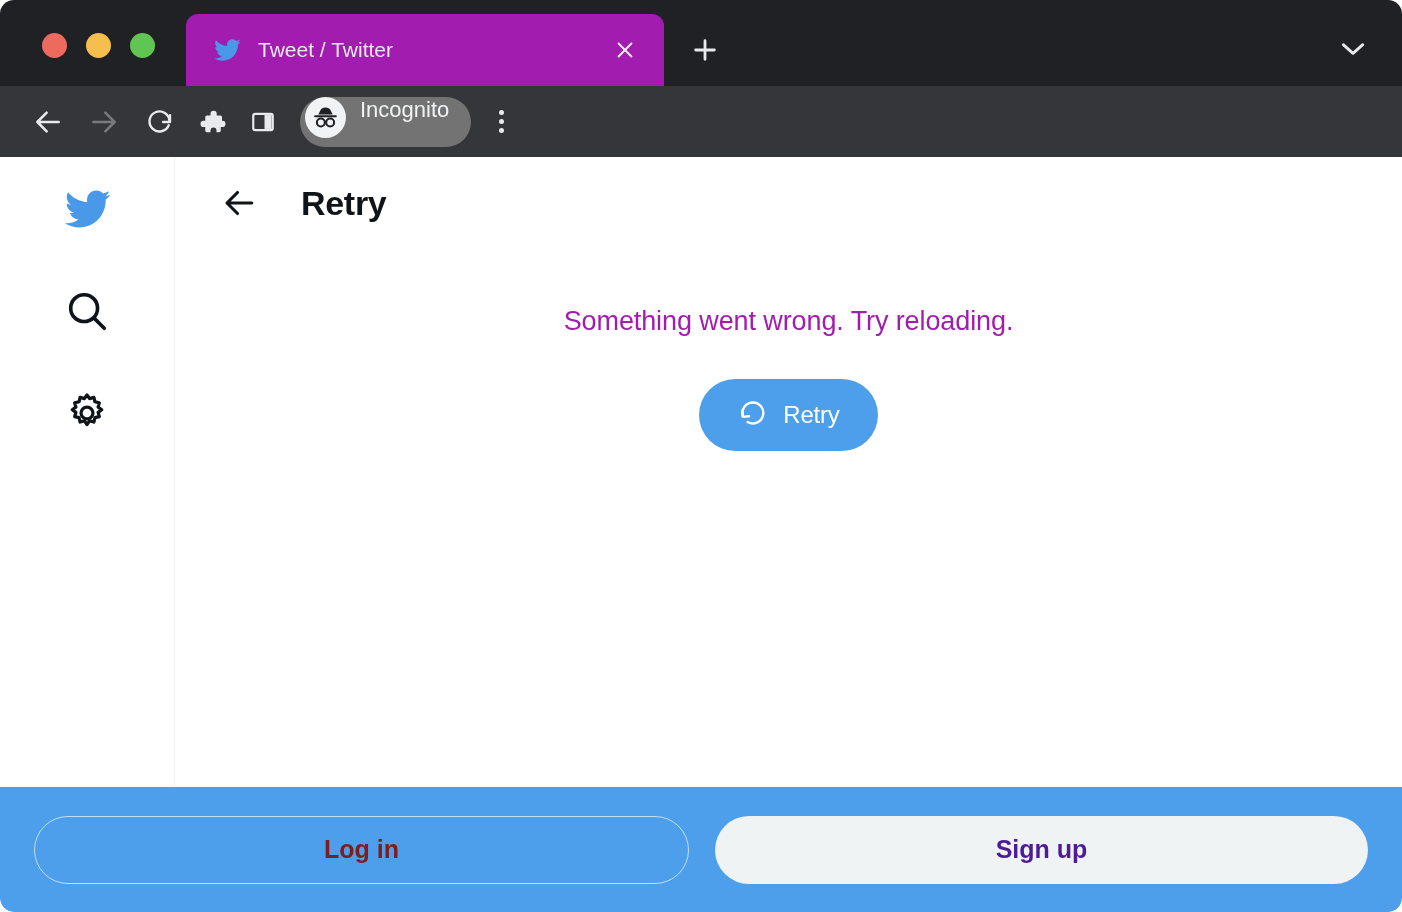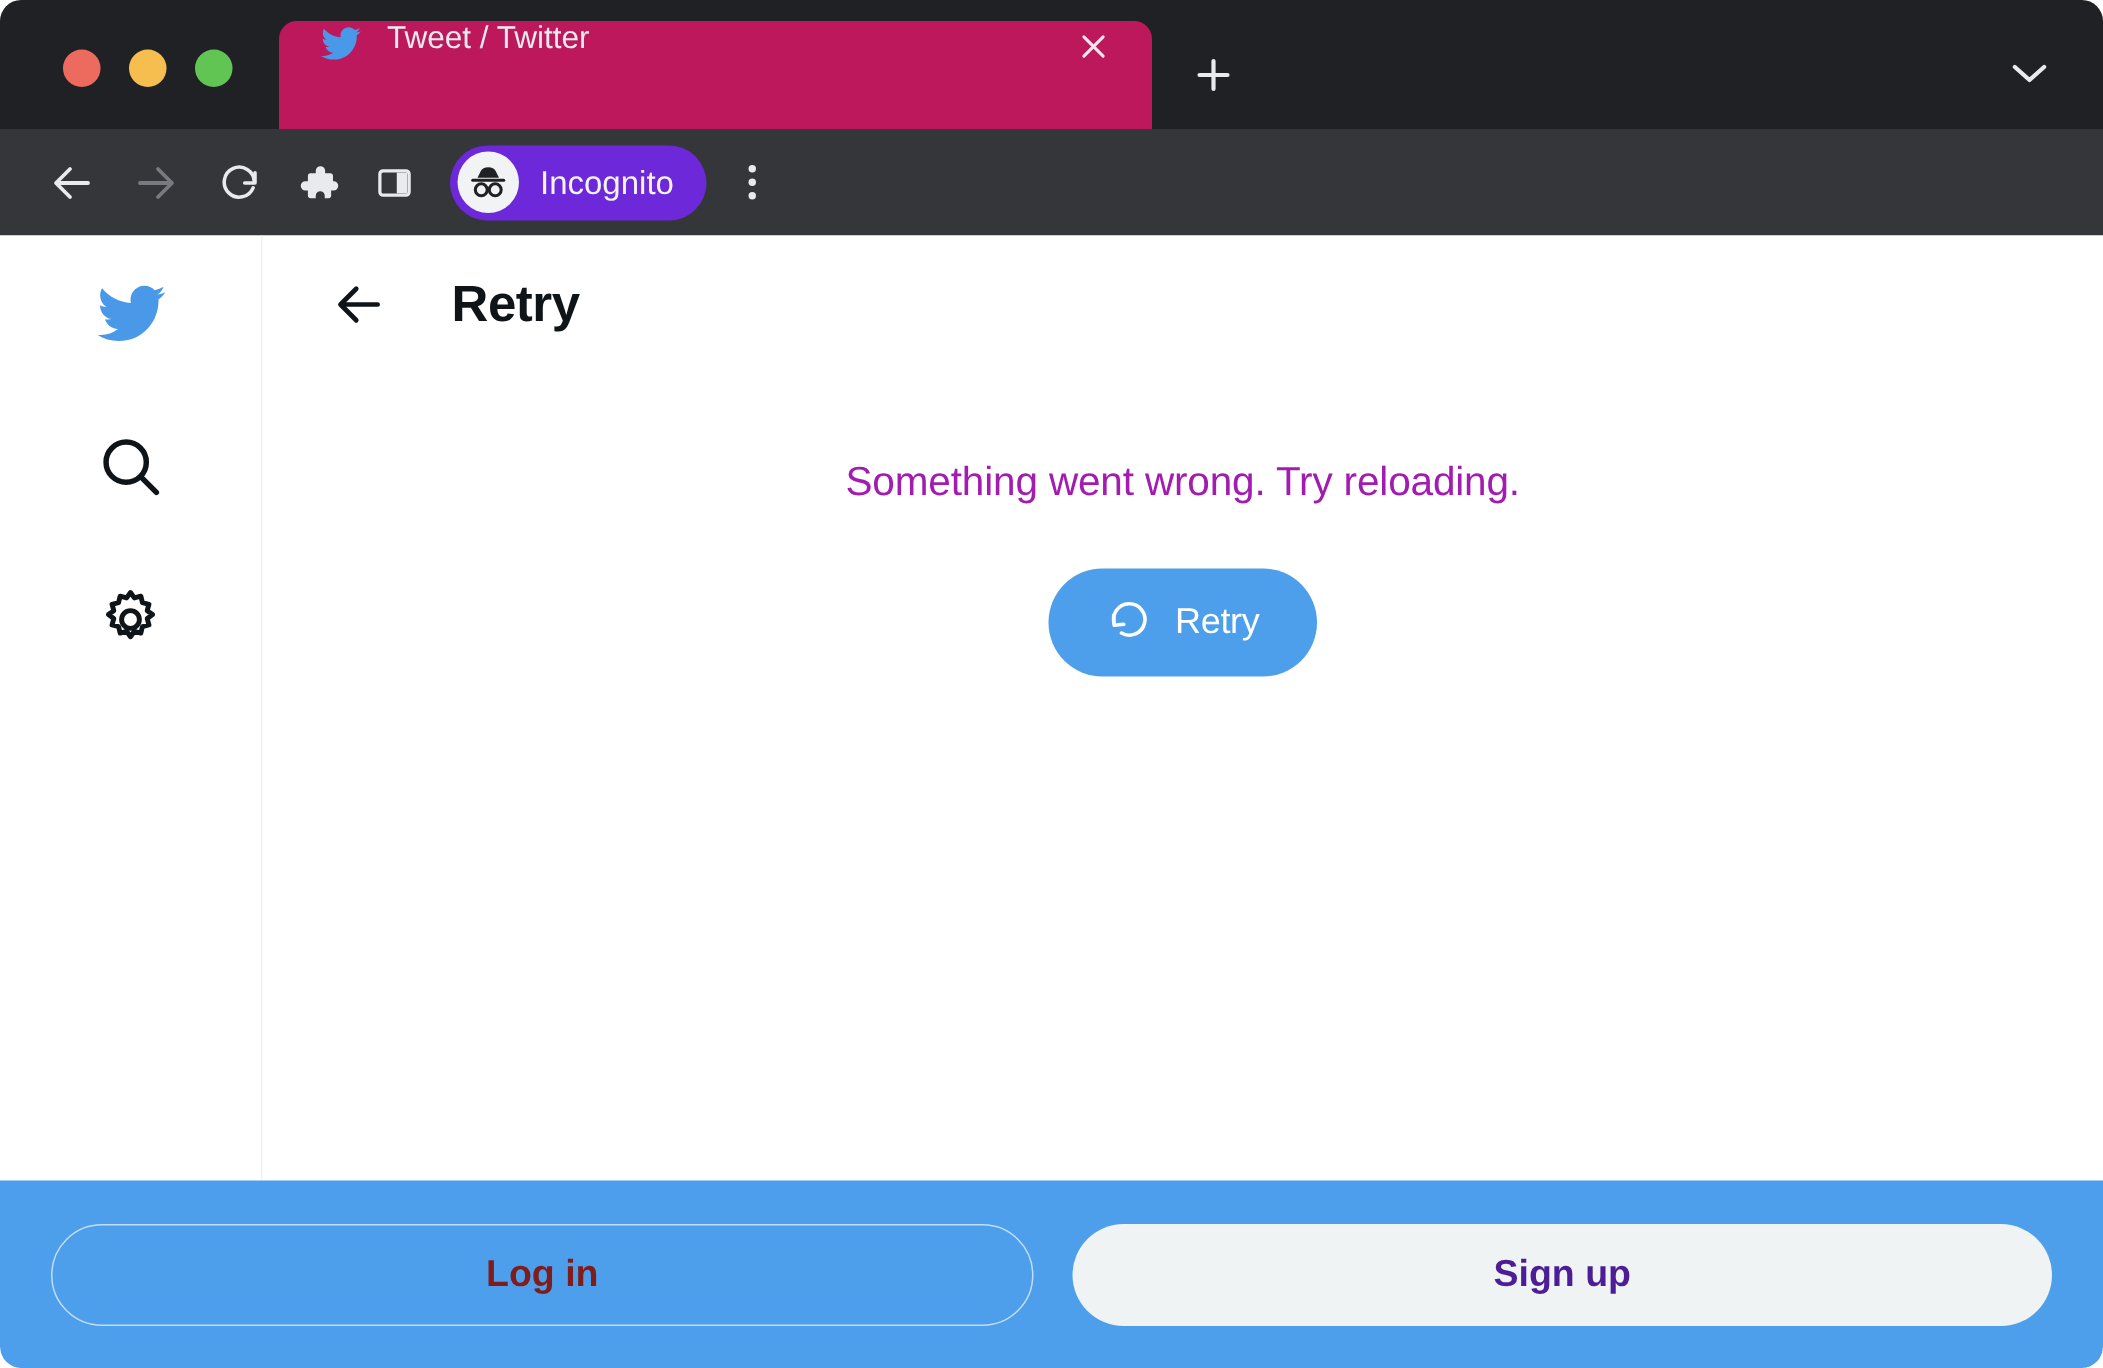--- a/index.html
+++ b/index.html
@@ -46,25 +46,26 @@
   #tab-strip {
     position: absolute;
     left: 186px;
     bottom: 0;
     height: 72px;
     display: flex;
     align-items: flex-end;
   }
 
   #active-tab {
-    width: 582px;
+    width: 478px;
     height: 72px;
-    background: #be185d;
+    background: #a21caf;
     border-radius: 12px 12px 0 0;
     display: flex;
+    align-items: center;
     padding: 0 22px 0 26px;
     position: relative;
   }
 
   #tab-favicon { width: 30px; height: 30px; flex: 0 0 30px; display: flex; align-items: center; justify-content: center; }
   #tab-title {
     flex: 1;
     color: #E8EAED;
     font-size: 21px;
     margin-left: 16px;
@@ -145,24 +146,24 @@
 
   .tool-btn {
     width: 50px; height: 50px;
     display: flex; align-items: center; justify-content: center;
     border-radius: 50%;
     flex: 0 0 50px;
   }
 
   #incognito-chip {
     height: 50px;
-    background: #6d28d9;
+    background: #737373;
     border-radius: 26px;
     display: flex;
-    align-items: center;
+    align-items: flex-start;
     padding: 0 22px 0 5px;
     margin-left: 12px;
     gap: 14px;
     flex: 0 0 auto;
   }
   #incognito-avatar {
     width: 41px; height: 41px;
     border-radius: 50%;
     background: #F1F3F4;
     display: flex; align-items: center; justify-content: center;

